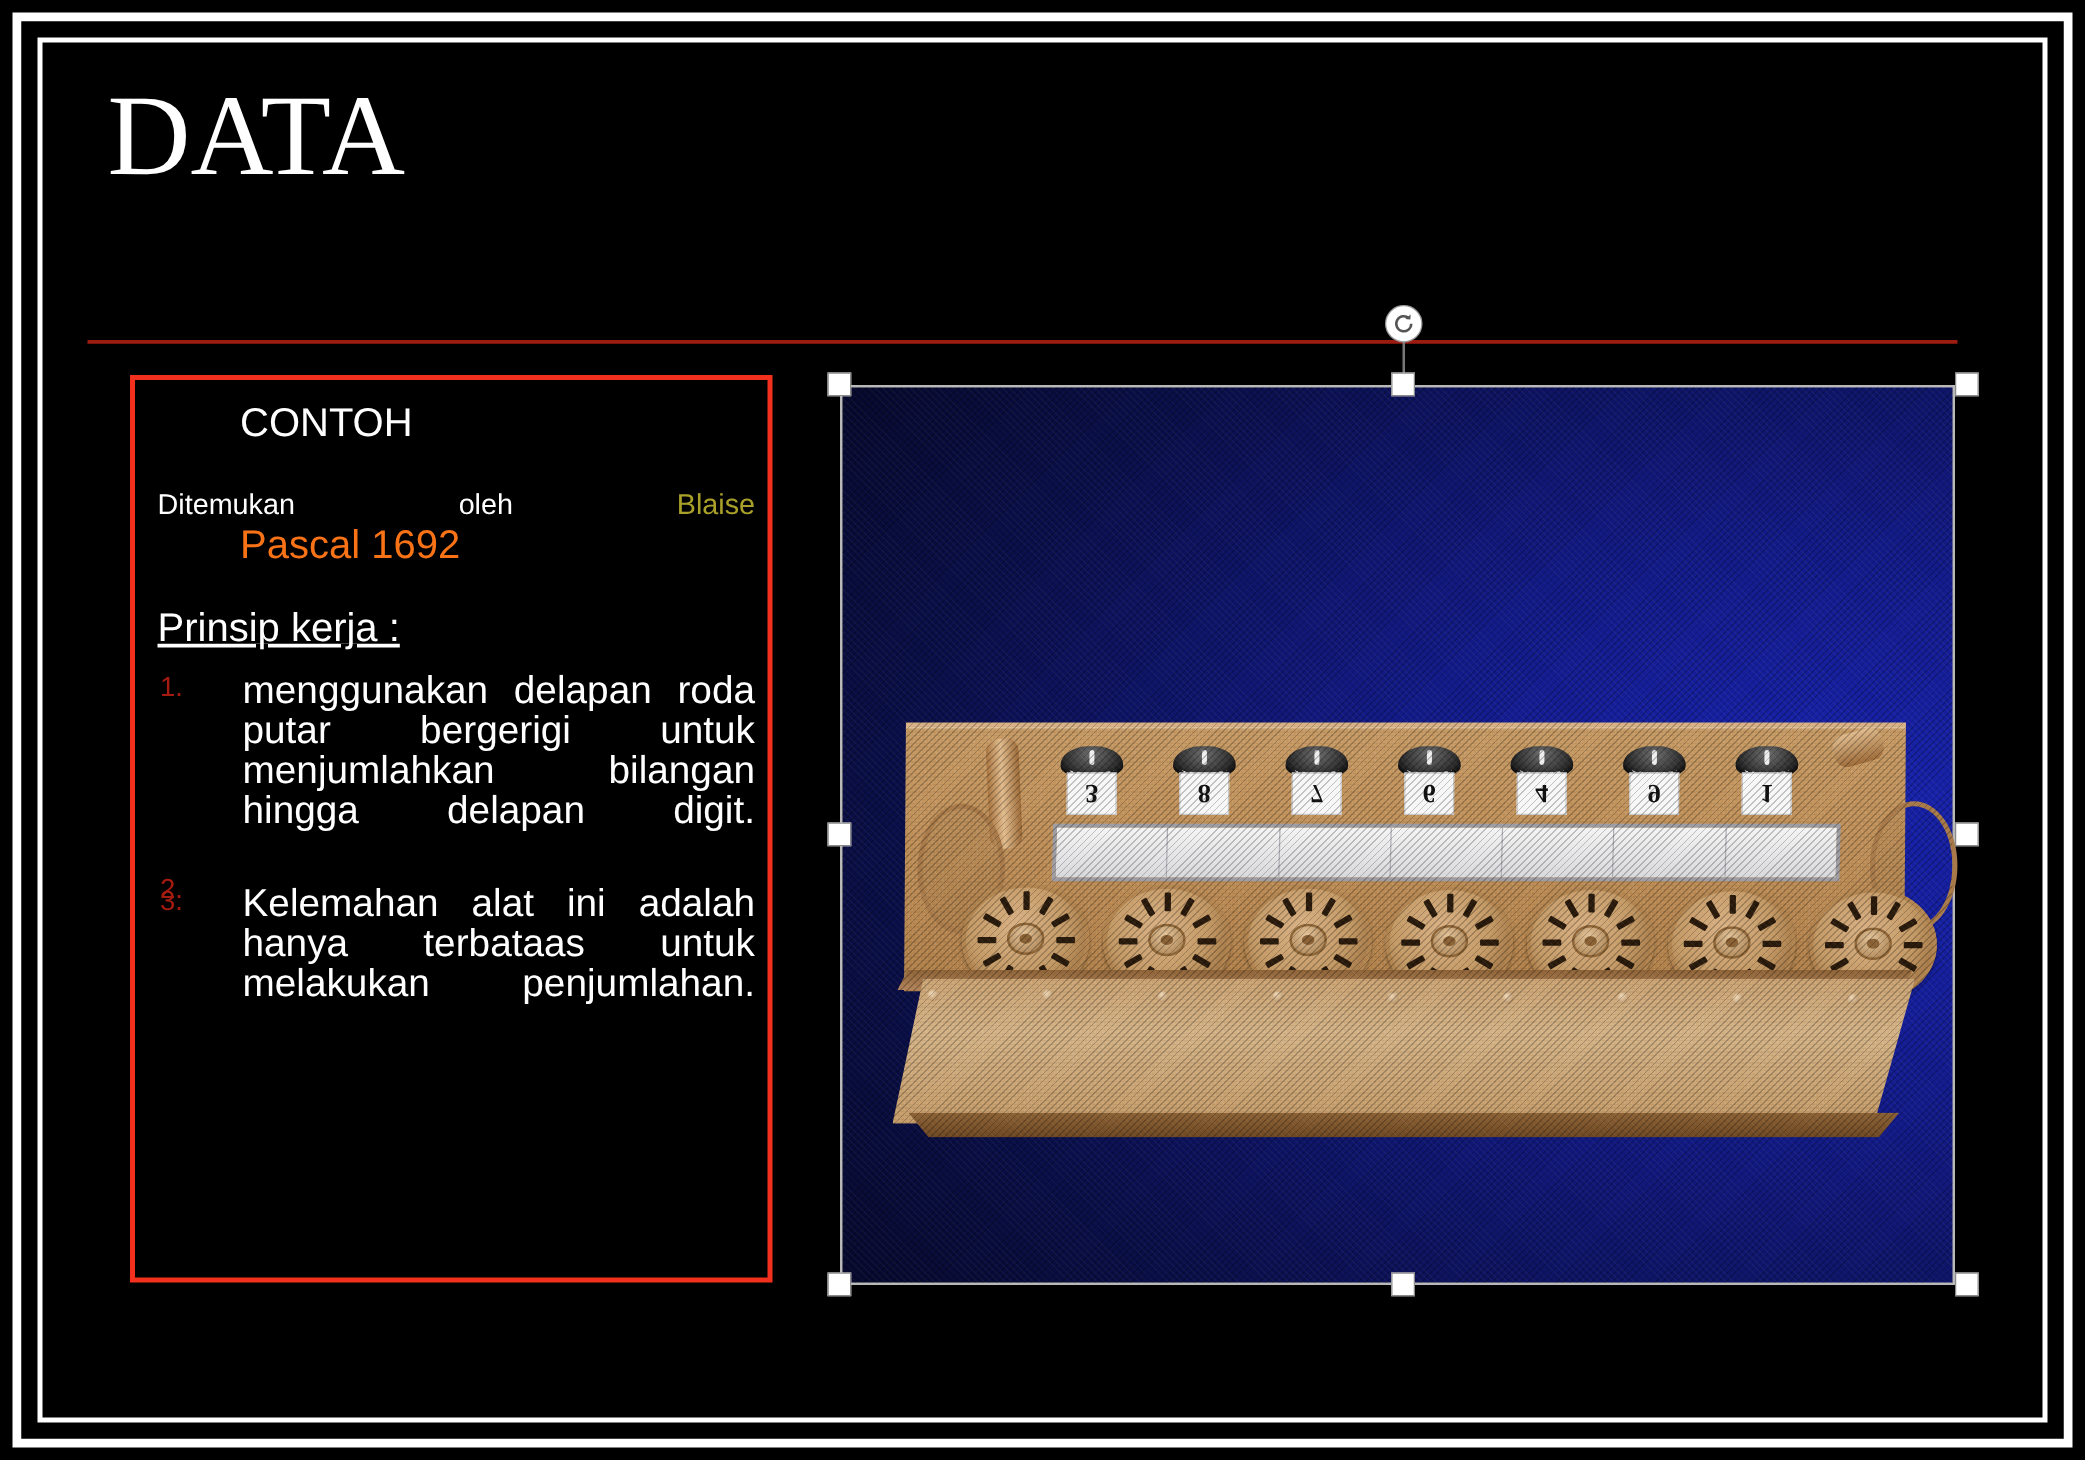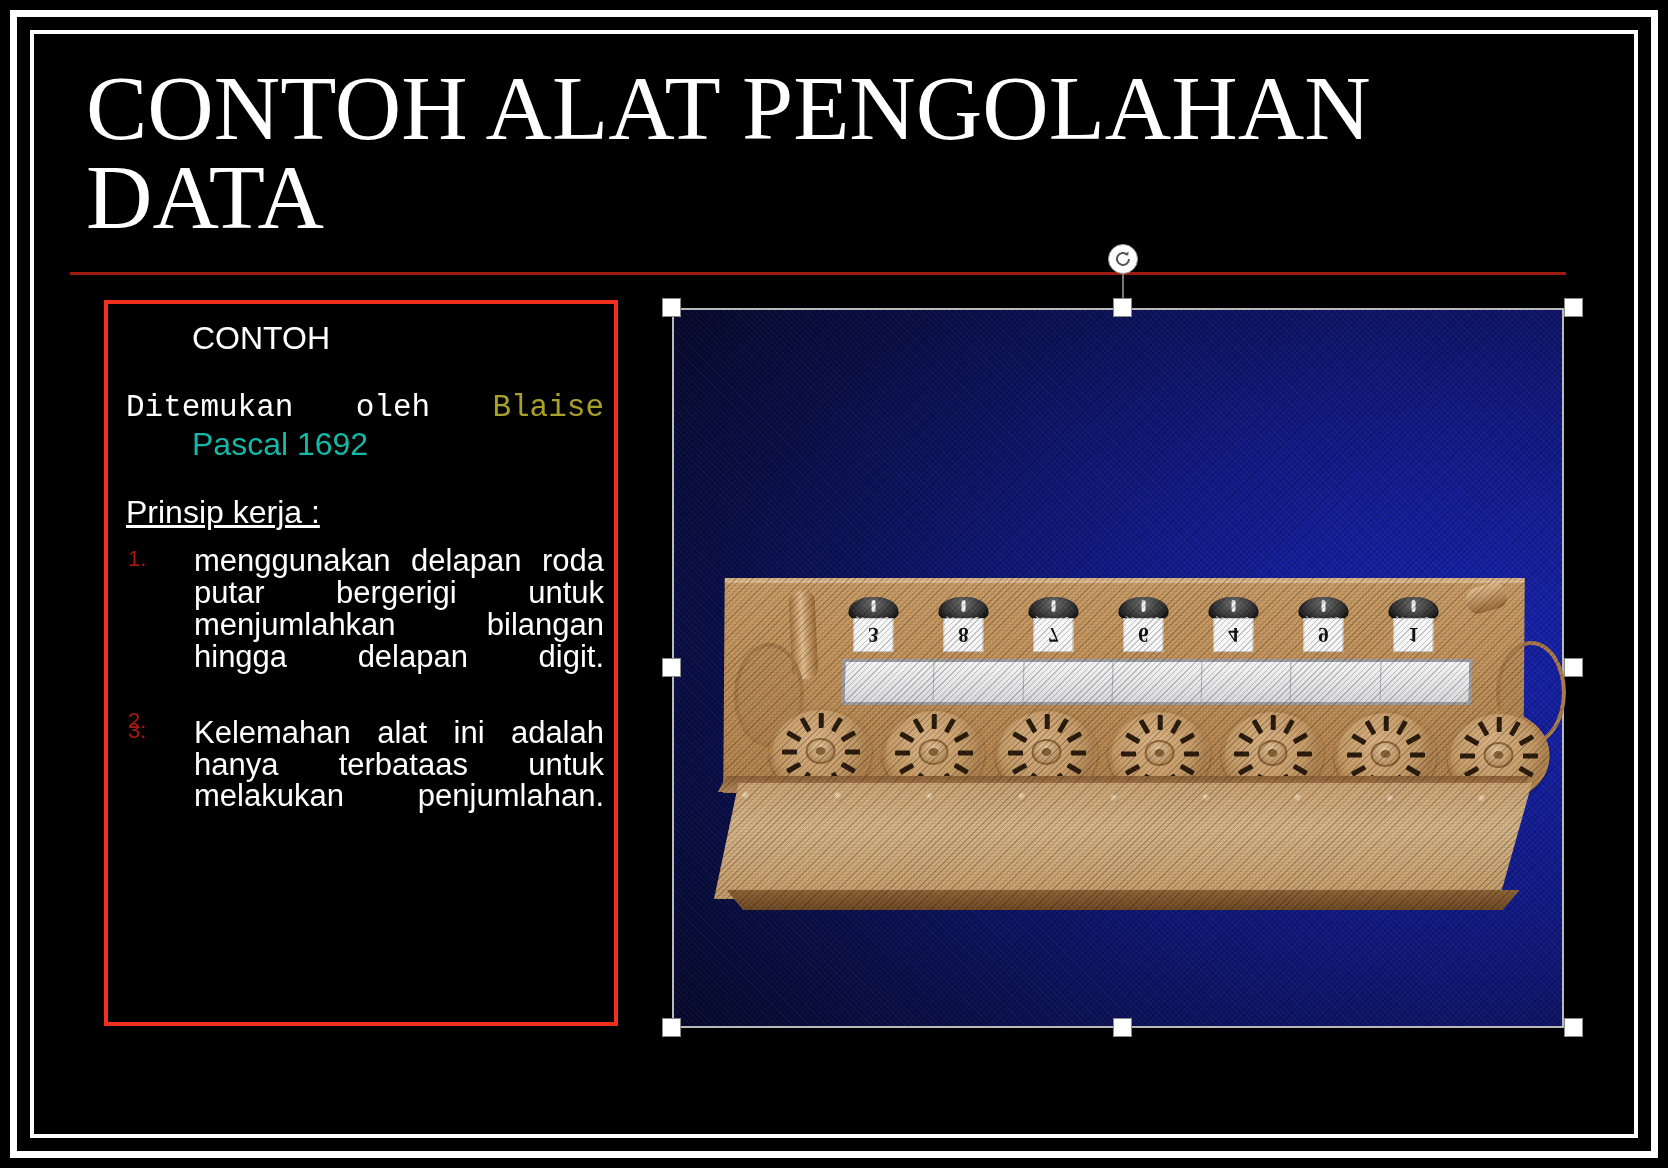--- a/index.html
+++ b/index.html
@@ -21,24 +21,24 @@
   .title-divider{position:absolute;left:34px;top:236px;width:1496px;height:3px;background:#9e1b12;}
 
   
   .textbox{position:absolute;left:68px;top:264px;width:514px;height:726px;
      border:4px solid #f3301d;box-sizing:border-box;background:#000;
      padding:16px 10px 0 18px;}
   .tb-head{color:#ffffff;font-size:32px;line-height:1.13;font-weight:400;
      text-indent:0;padding-left:0;}
   .tb-head .sub{display:block;padding-left:66px;}
   .tb-gap{height:34px;}
-  .tb-found{color:#ffffff;font-size:31px;line-height:1.15;text-align:justify;
-     text-align-last:justify;font-family:Liberation Mono, monospace;}
+  .tb-found{color:#ffffff;font-size:23px;line-height:1.15;text-align:justify;
+     text-align-last:justify;}
   .tb-found .hl{color:#a9a02a;}
-  .tb-found-2{color:#14b8a6;font-size:32px;line-height:1.15;padding-left:66px;}
+  .tb-found-2{color:#f97316;font-size:32px;line-height:1.15;padding-left:66px;}
   .tb-gap2{height:30px;}
   .tb-prinsip{color:#ffffff;font-size:32px;line-height:1.2;text-decoration:underline;
      display:inline-block;margin-bottom:2px;}
   ol.steps{list-style:none;margin:0;padding:0;}
   ol.steps li{position:relative;color:#ffffff;font-size:31px;line-height:1.03;
      padding-left:68px;margin-bottom:2px;text-align:justify;}
   ol.steps li .num{position:absolute;left:2px;top:3px;color:#a51b10;font-size:22px;}
   ol.steps li .body{display:block;text-align:justify;margin-top:12px;}
   ol.steps li .body::after{content:"";display:inline-block;width:100%;}
 
@@ -141,21 +141,20 @@
 <body>
 
 <div class="slide-root">
 
   <div class="frame-outer"></div>
   <div class="frame-inner"></div>
 
   <div class="stage">
 
     <div class="title">
-      <div>CONTOH ALAT PENGOLAHAN</div>
       <div>DATA</div>
     </div>
     <div class="title-divider"></div>
 
     <div class="textbox">
       <div class="tb-head">
         <span class="sub">CONTOH</span>
       </div>
 
       <div class="tb-gap"></div>

